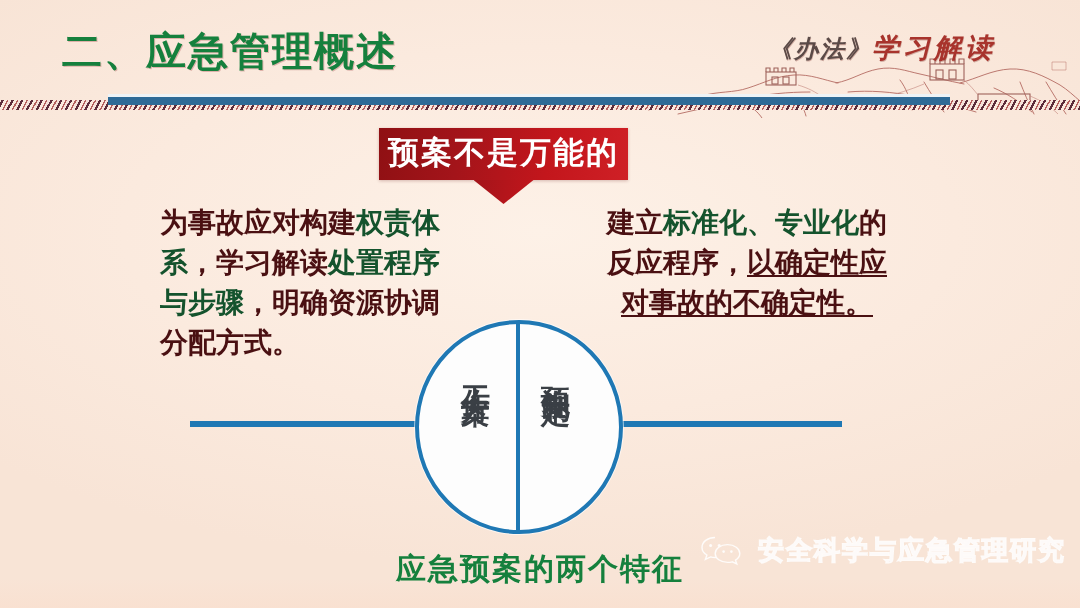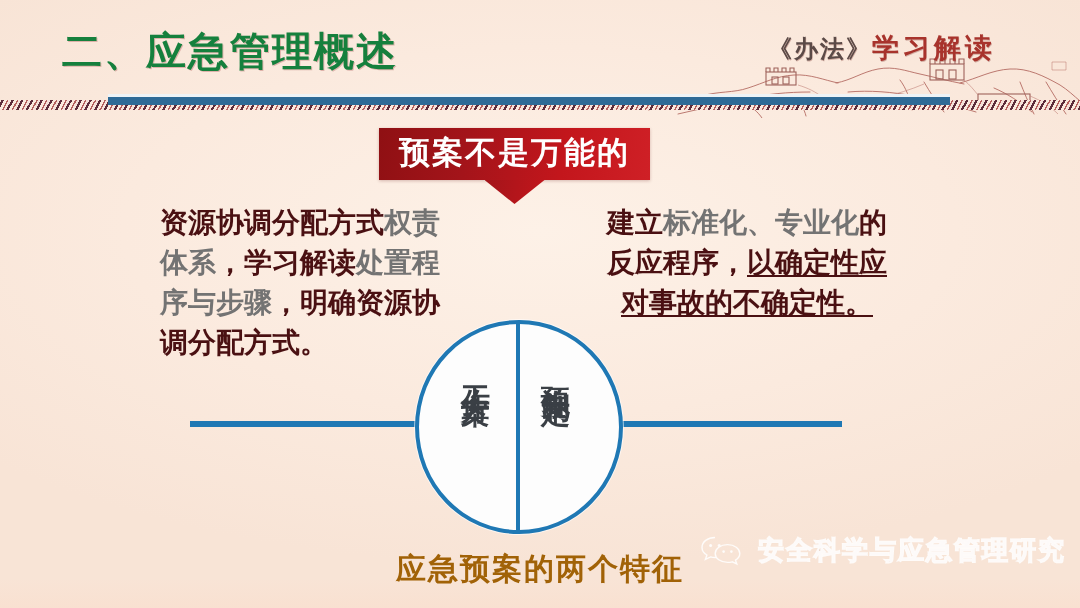--- a/index.html
+++ b/index.html
@@ -43,20 +43,21 @@
     text-shadow: 1px 1px 0 rgba(140,20,24,0.25);
   }
 
   
   .brand-script {
     position: absolute;
     right: 84px;
     top: 30px;
     font-family: "Liberation Serif", "DejaVu Serif", serif;
     font-size: 27px;
+    font-style: italic;
     font-weight: bold;
     white-space: nowrap;
     letter-spacing: 4px;
     color: #a8332c;
     text-shadow: 0.5px 0.5px 0 rgba(120,40,34,0.3);
   }
   .brand-script .bk { color: #5b4a47; font-size: 24px; letter-spacing: 2px; }
 
   
   .wall-art {
@@ -99,21 +100,21 @@
     left: 108px; top: -3px;
     width: 842px; height: 3px;
     background: #eef3f6;
   }
 
   
   .banner-wrap {
     position: absolute;
     left: 379px;
     top: 128px;
-    width: 271px;
+    width: 249px;
   }
   .banner {
     position: relative;
     height: 52px;
     background: linear-gradient(100deg, #8f1013 0%, #a3141a 32%, #c3161c 68%, #cf2026 100%);
     box-shadow: 0 1px 3px rgba(100,20,20,0.25);
   }
   .banner-label {
     position: absolute;
     inset: 0;
@@ -152,21 +153,21 @@
     top: 203px;
     width: 290px;
     text-align: left;
   }
   .para.right {
     left: 597px;
     top: 203px;
     width: 300px;
     text-align: center;
   }
-  .hl { color: #737373; }
+  .hl { color: #14532d; }
   .ul { text-decoration: underline; text-decoration-thickness: 2px; text-underline-offset: 3px; }
 
   
   .diagram {
     position: absolute;
     left: 0; top: 0;
     width: 1080px; height: 608px;
     pointer-events: none;
   }
 
@@ -212,21 +213,21 @@
   .h-line.l { left: 190px; width: 230px; }
   .h-line.r { left: 620px; width: 222px; }
 
   .caption {
     position: absolute;
     left: 0; right: 0;
     top: 549px;
     text-align: center;
     font-size: 30px;
     font-weight: bold;
-    color: #a16207;
+    color: #15803d;
     letter-spacing: 2px;
   }
 
   
   .watermark {
     position: absolute;
     left: 700px;
     top: 533px;
     display: flex;
     align-items: center;
@@ -303,21 +304,21 @@
   </div>
 
   <div class="banner-wrap">
     <div class="banner">
       <div class="banner-label">预案不是万能的</div>
     </div>
     <div class="banner-tail"></div>
   </div>
 
   <div class="para left">
-    <span>资源协调分配方式</span><span class="hl">权责</span><span class="hl">体系</span><span>，学习解读</span><span class="hl">处</span><span class="hl">置程序与步骤</span><span>，明确</span><span>资源协调分配方式。</span>
+    <span>为事故应对构建</span><span class="hl">权责</span><span class="hl">体系</span><span>，学习解读</span><span class="hl">处</span><span class="hl">置程序与步骤</span><span>，明确</span><span>资源协调分配方式。</span>
   </div>
 
   <div class="para right">
     <span>建立</span><span class="hl">标准化、专业化</span><span>的反应程序，</span><span class="ul">以确定</span><span class="ul">性应对事故的不确定</span><span class="ul">性。</span>
   </div>
 
   <div class="diagram">
     <div class="h-line l"></div>
     <div class="h-line r"></div>
     <div class="circle"></div>

